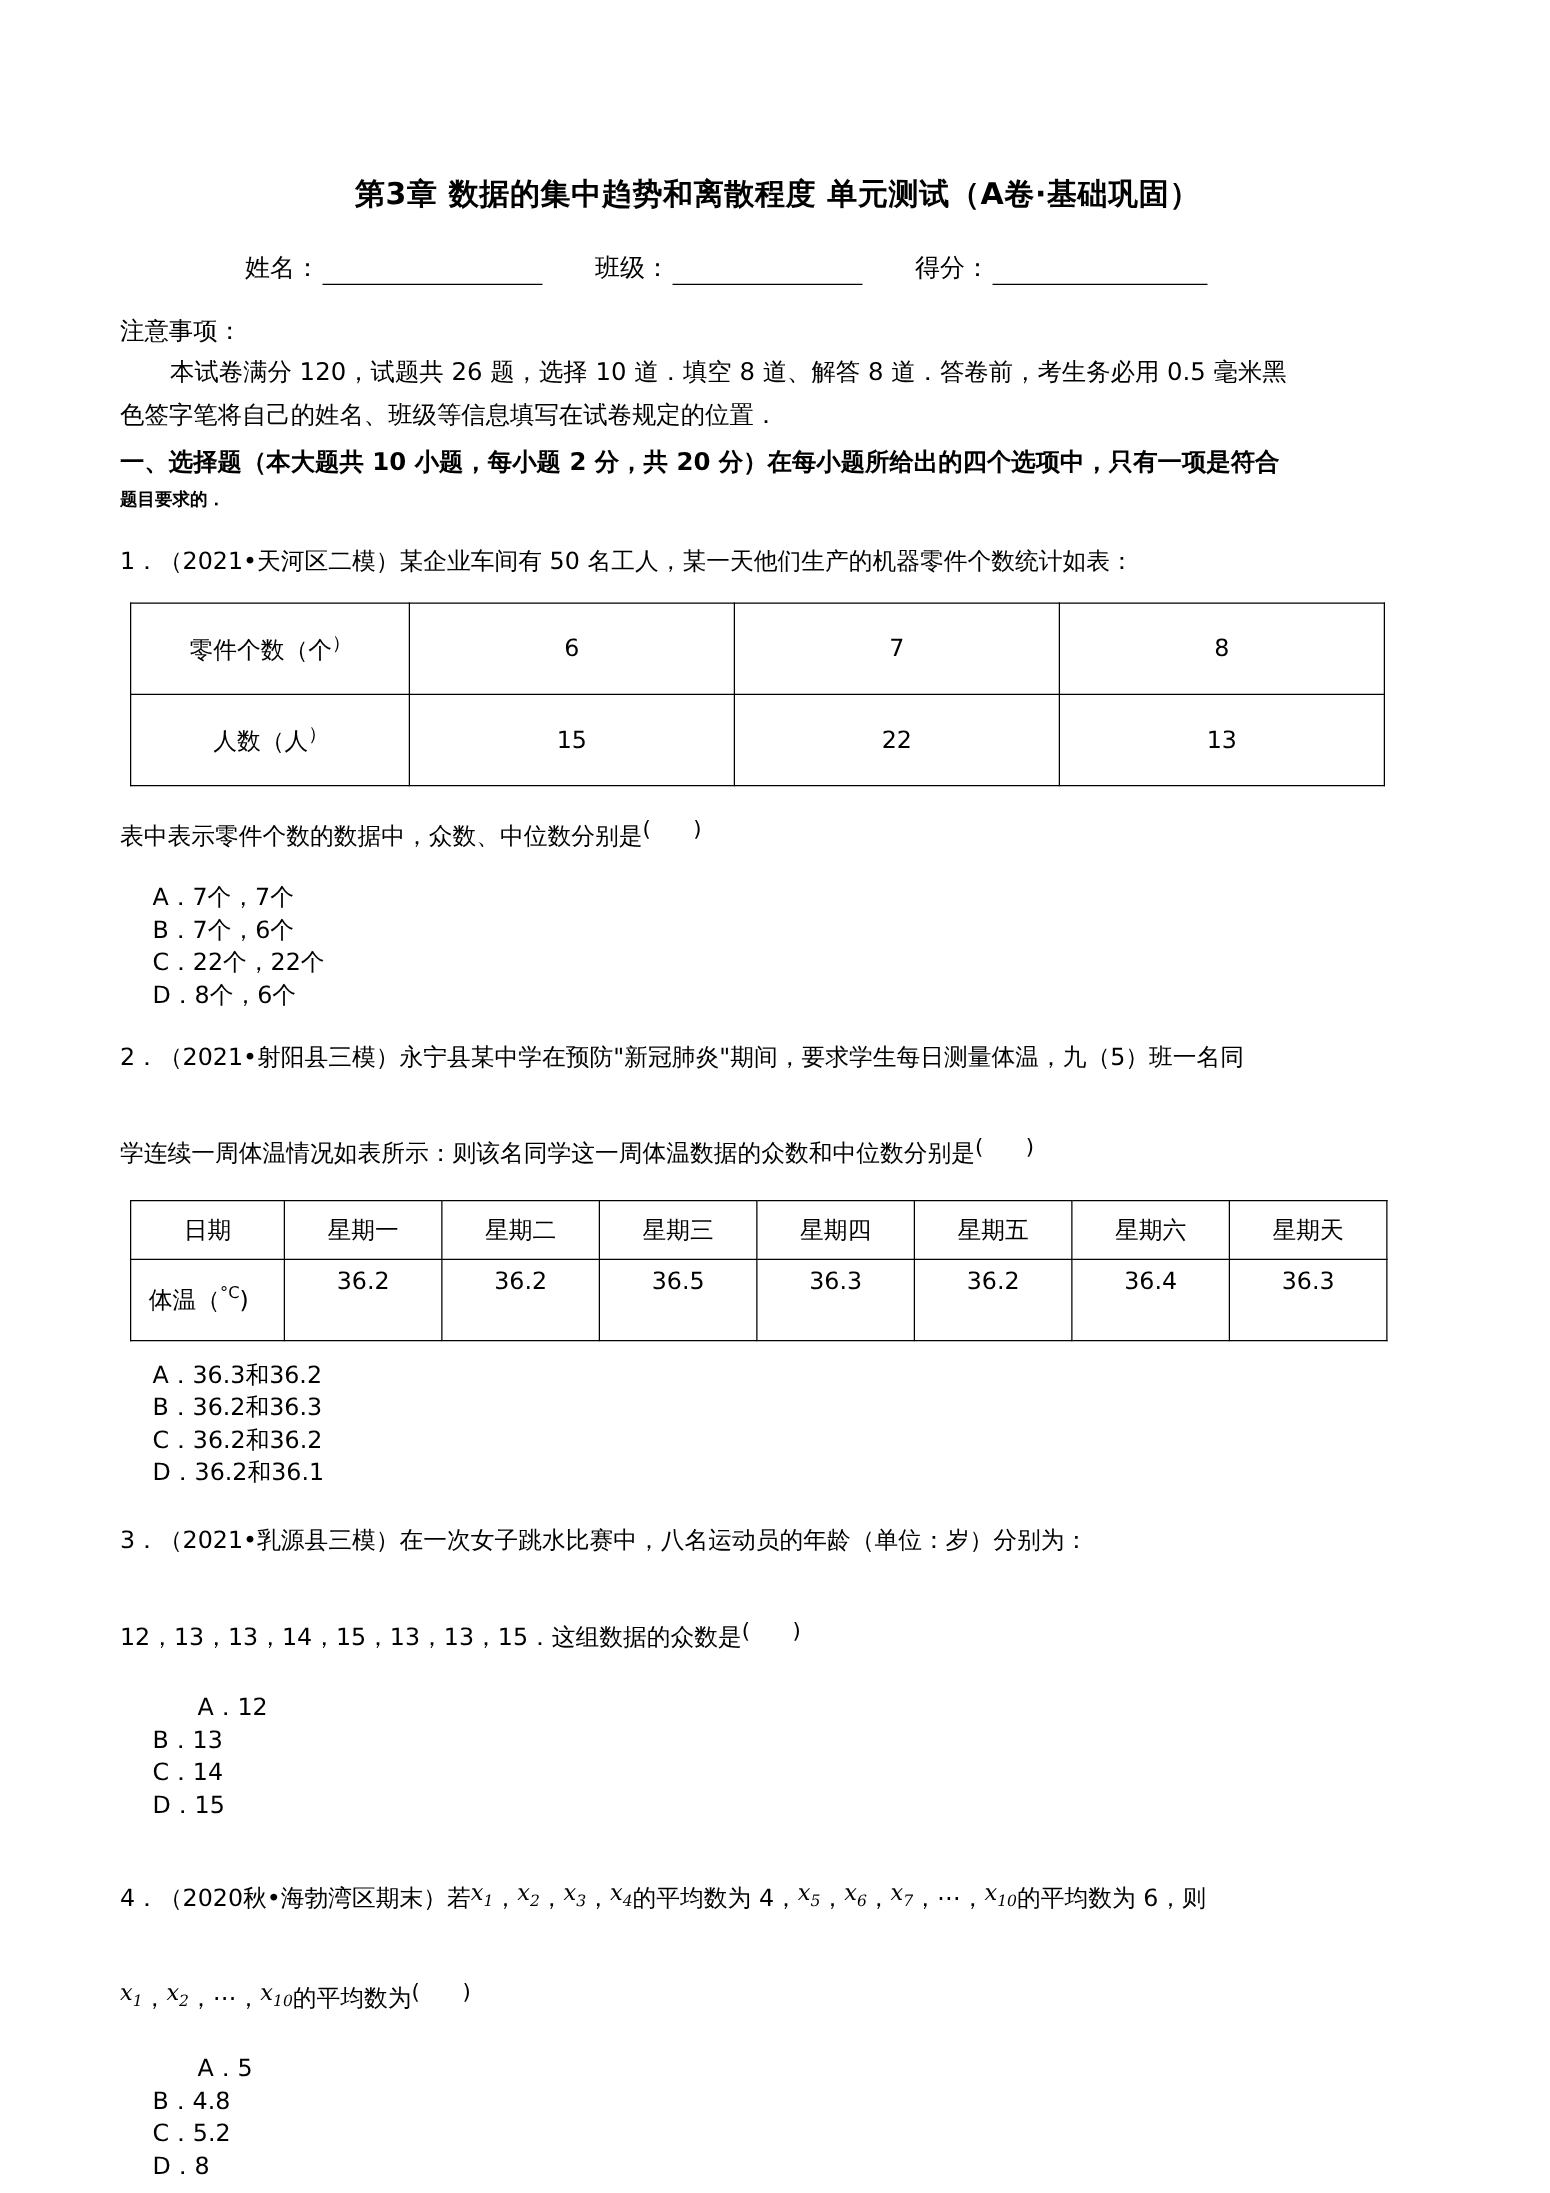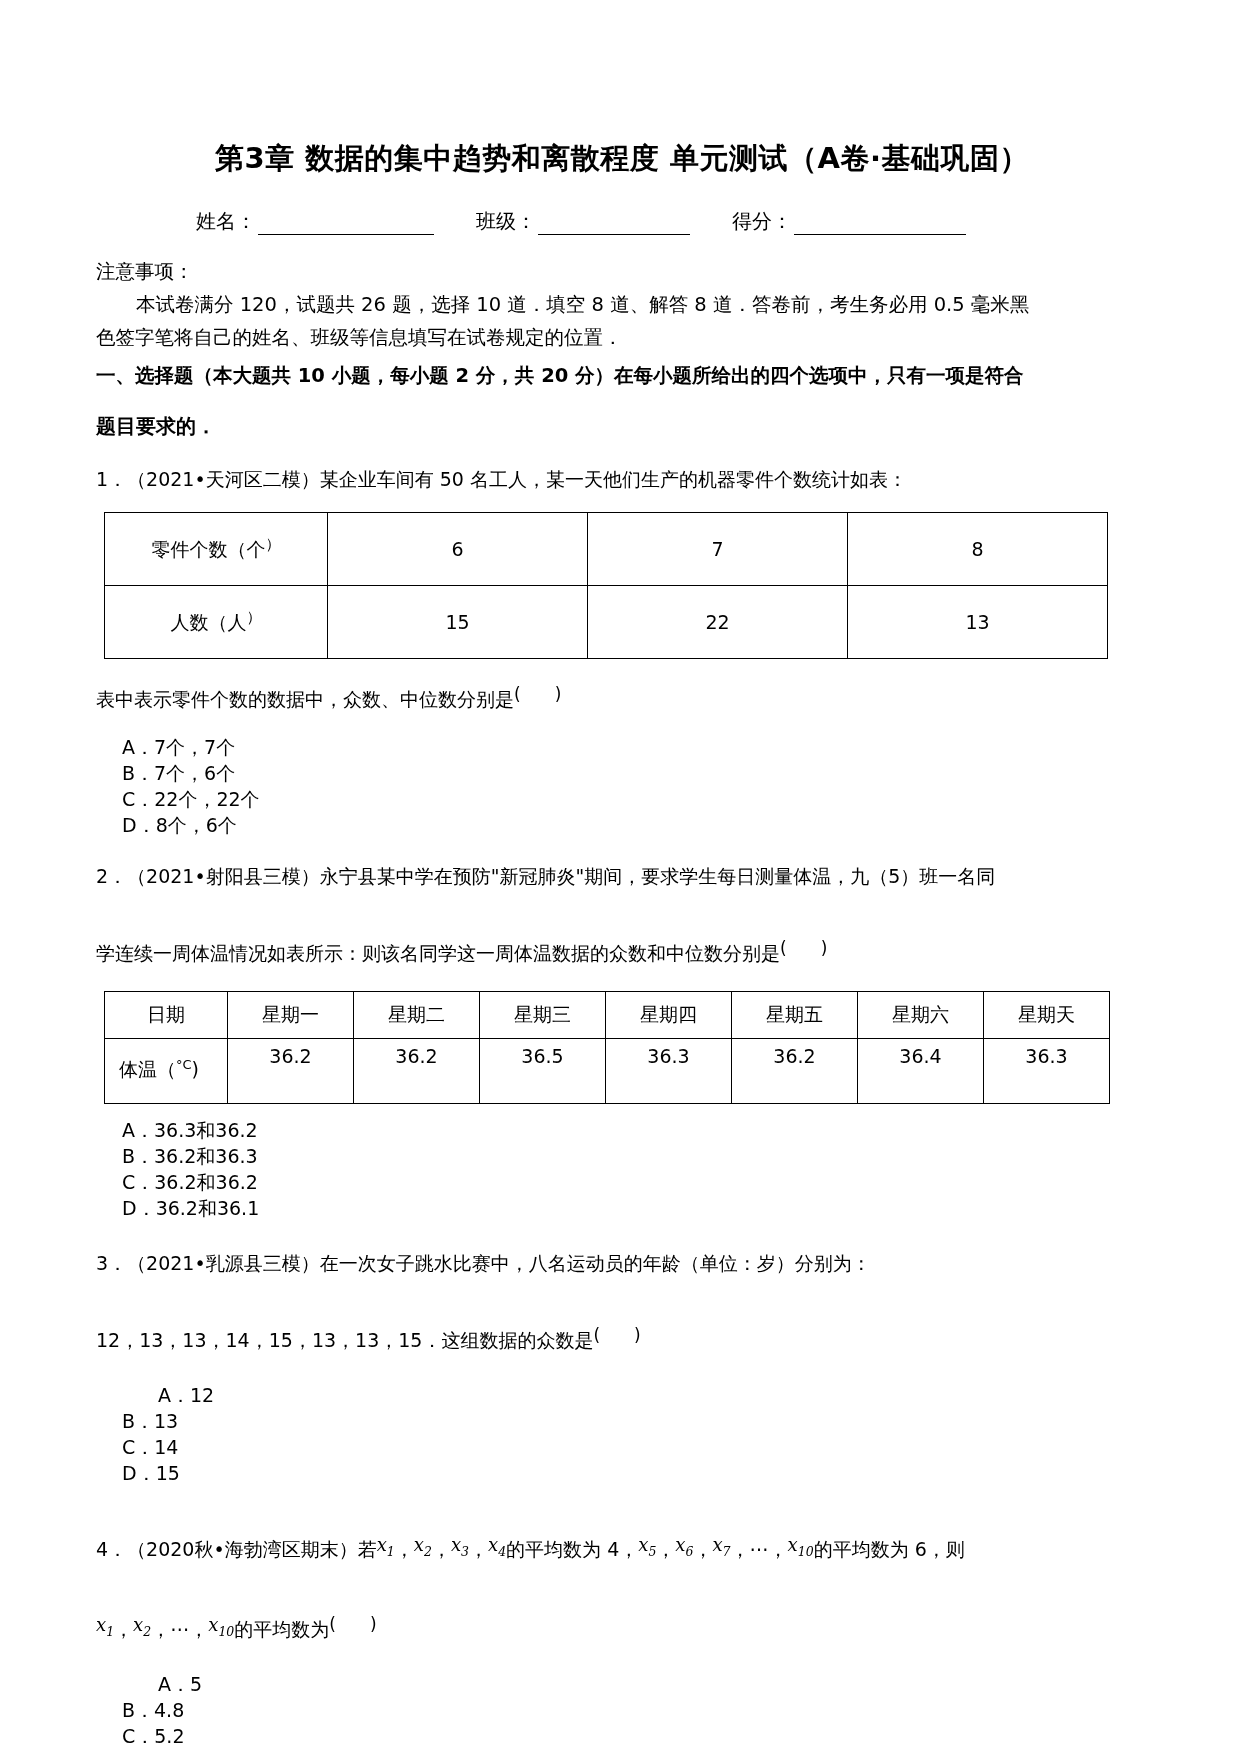--- a/index.html
+++ b/index.html
@@ -27,21 +27,21 @@
     left: 96px;
     top: 0;
     width: 1052px;
   }
 
   
   .doc-title {
     margin: 0;
     padding-top: 140px;
     text-align: center;
-    font-size: 29px;
+    font-size: 24px;
     font-weight: bold;
     letter-spacing: 0.5px;
     line-height: 1.3;
     white-space: nowrap;
   }
 
   
   .identity-row {
     margin-top: 30px;
     display: flex;
@@ -80,24 +80,24 @@
   }
 
   
   .section-head {
     margin-top: 6px;
     font-size: 19.5px;
     font-weight: bold;
     line-height: 1.62;
   }
   .section-head-2 {
-    font-size: 20px;
+    font-size: 14px;
     font-weight: bold;
     line-height: 1.62;
-    margin-top: 18px;
+    margin-top: 4px;
   }
 
   
   .q {
     font-size: 19px;
     line-height: 1.6;
     margin-top: 22px;
   }
   .q-tall { margin-top: 26px; }
   .q-line { white-space: nowrap; }

